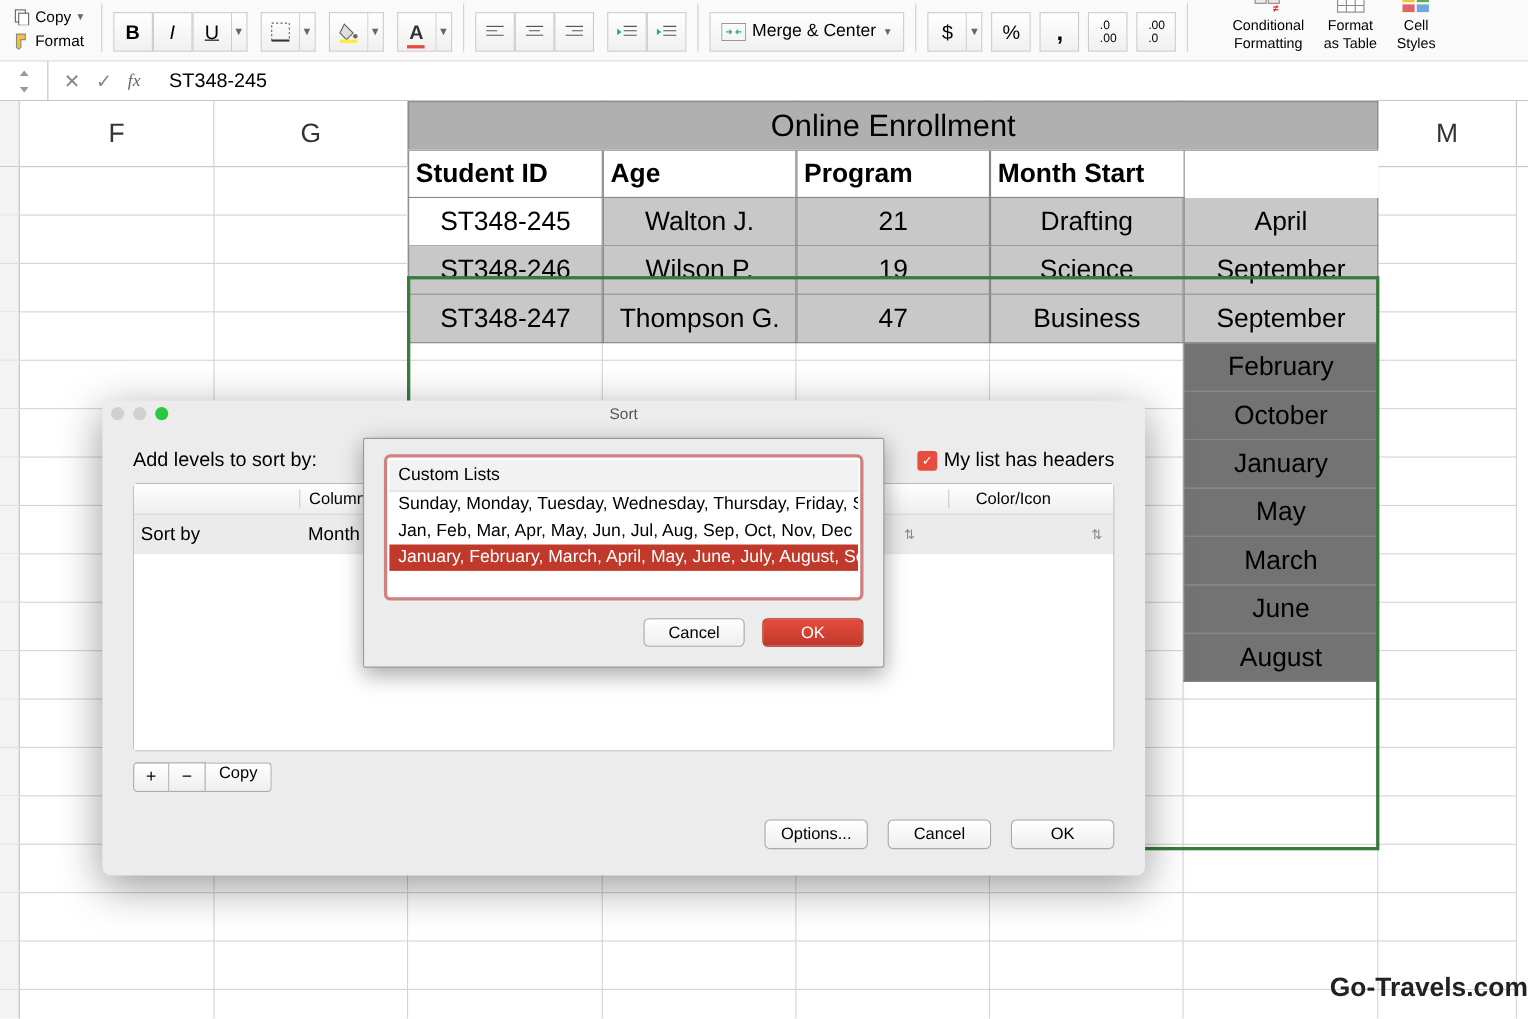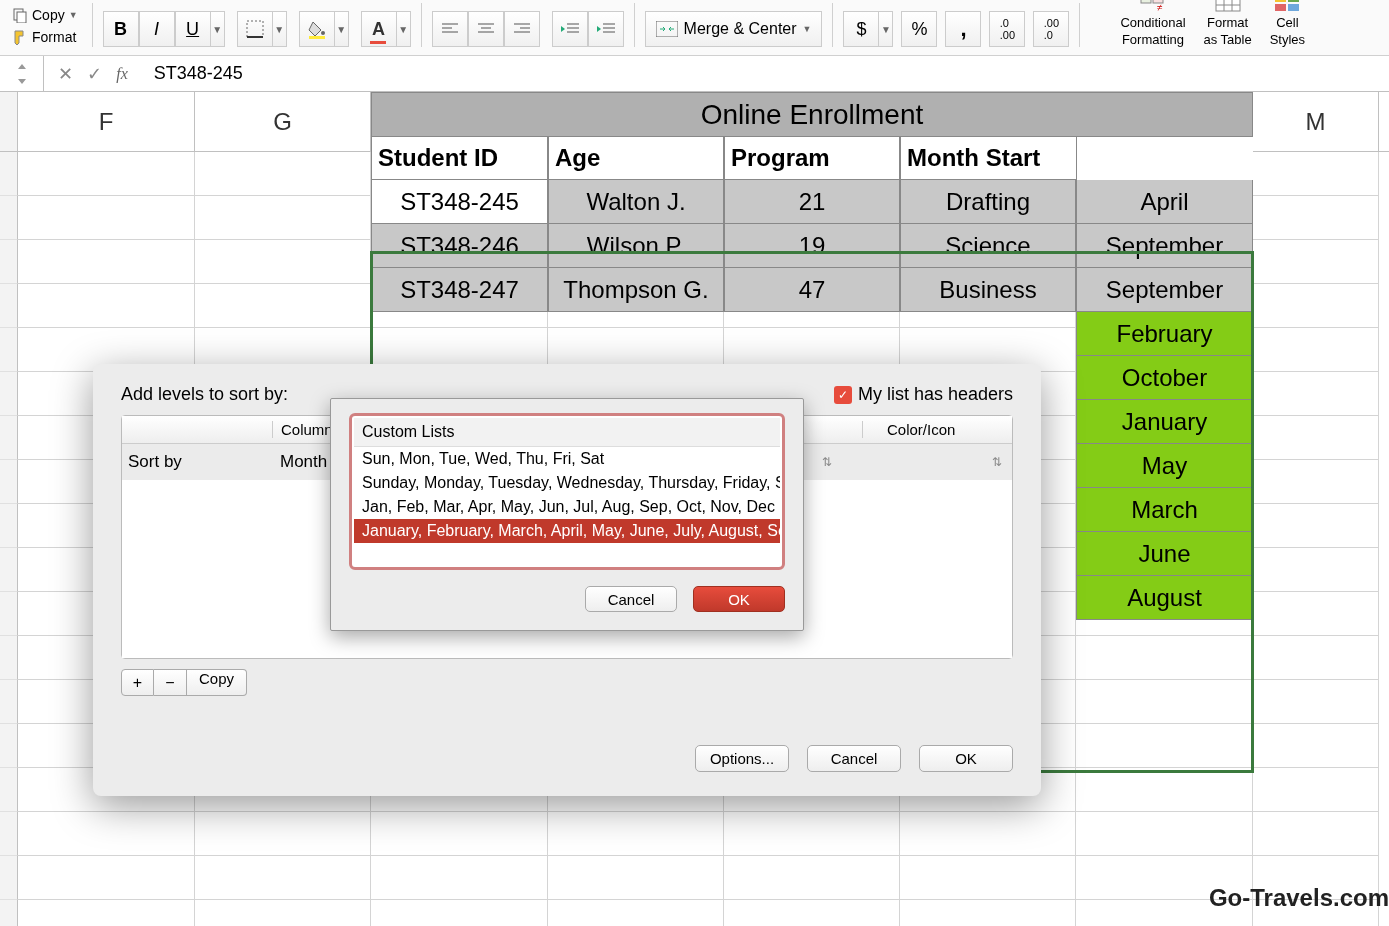--- a/index.html
+++ b/index.html
@@ -50,21 +50,21 @@
     .cell { border-right: 1px solid #d4d4d4; border-bottom: 1px solid #d4d4d4; display: flex; align-items: center; padding: 0 8px; font-size: 22px; overflow: hidden; white-space: nowrap; }
     
     
     .data-table { position: absolute; left: 371px; top: 0; }
     .data-table .title-row { height: 44px; background: #b0b0b0; display: flex; align-items: center; justify-content: center; font-size: 28px; border: 1px solid #888; border-bottom: none; width: 882px; }
     .data-table .header-row { display: flex; height: 44px; background: #fff; border-top: 1px solid #888; }
     .data-table .th { border: 1px solid #888; border-top: none; font-weight: bold; font-size: 24px; display: flex; align-items: center; padding: 0 6px; }
     .data-table .data-row { display: flex; height: 44px; }
     .data-table .td { border: 1px solid #888; border-top: none; font-size: 24px; display: flex; align-items: center; justify-content: center; background: #c8c8c8; }
     .data-table .td.selected { background: #fff; }
-    .data-table .td.month { background: #84cc16; }
+    .data-table .td.month { background: #737373; }
     .w177 { width: 177px; }
     .w176 { width: 176px; }
     .selection-border { position: absolute; left: 370px; top: 159px; width: 884px; height: 522px; border: 3px solid #3b7a3d; pointer-events: none; }
     
     
     .sort-dialog { position: absolute; left: 93px; top: 364px; width: 948px; height: 432px; background: #ececec; border-radius: 8px; box-shadow: 0 10px 40px rgba(0,0,0,0.4); }
     .dialog-titlebar { height: 24px; display: flex; align-items: center; padding: 0 8px; position: relative; }
     .traffic-lights { display: flex; gap: 8px; }
     .traffic-light { width: 12px; height: 12px; border-radius: 50%; }
     .tl-red { background: #d0d0d0; }
@@ -577,20 +577,28 @@
           <div class="td w176" style="visibility: hidden;"></div>
           <div class="td w176" style="visibility: hidden;"></div>
           <div class="td w177 month">August</div>
         </div>
       </div>
   </div>
   <div class="selection-border"></div>
 </div>
 
 <div class="sort-dialog">
+  <div class="dialog-titlebar">
+    <div class="traffic-lights">
+      <div class="traffic-light tl-red"></div>
+      <div class="traffic-light tl-yellow"></div>
+      <div class="traffic-light tl-green"></div>
+    </div>
+    <div class="dialog-title">Sort</div>
+  </div>
   <div class="dialog-content">
     <div class="add-levels-row">
       <span class="add-levels-label">Add levels to sort by:</span>
       <label class="headers-check">
         <span class="check-box">✓</span>
         <span>My list has headers</span>
       </label>
     </div>
     <div class="sort-table">
       <div class="sort-table-header">
@@ -618,21 +626,20 @@
     <button class="dlg-btn">Options...</button>
     <button class="dlg-btn">Cancel</button>
     <button class="dlg-btn ok-btn">OK</button>
   </div>
 </div>
 
 <div class="custom-lists-popup">
   <div class="custom-lists-box">
     <div class="cl-header">Custom Lists</div>
     <div id="cl-items">
-        <div class="cl-item">Sun, Mon, Tue, Wed, Thu, Fri, Sat</div>
         <div class="cl-item">Sunday, Monday, Tuesday, Wednesday, Thursday, Friday, Satu</div>
         <div class="cl-item">Jan, Feb, Mar, Apr, May, Jun, Jul, Aug, Sep, Oct, Nov, Dec</div>
         <div class="cl-item selected">January, February, March, April, May, June, July, August, Sep</div>
       </div>
     <div class="cl-empty"></div>
   </div>
   <div class="popup-buttons">
     <button class="popup-btn cancel">Cancel</button>
     <button class="popup-btn ok">OK</button>
   </div>

